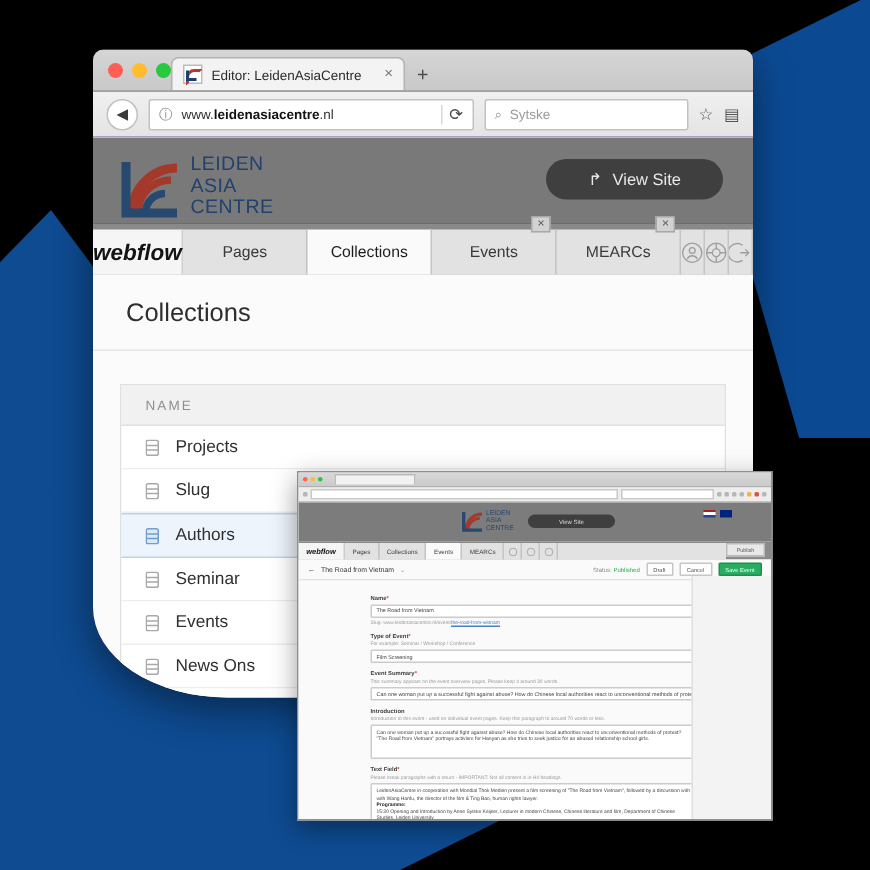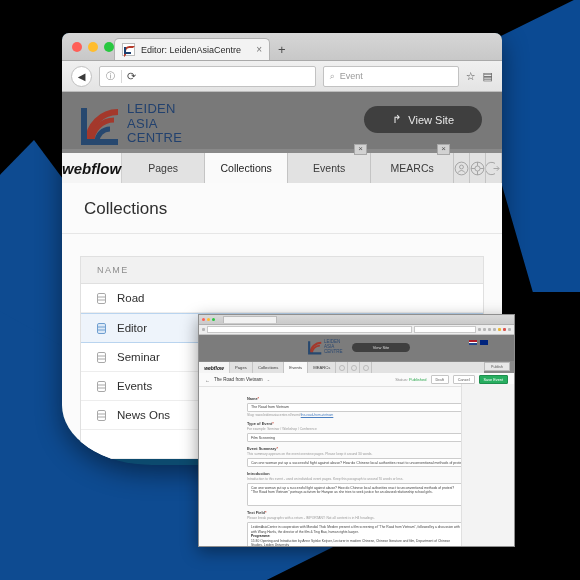--- a/index.html
+++ b/index.html
@@ -24,21 +24,21 @@
   }
   #blue-bottom-left-2{
     left:-20px;top:300px;width:430px;height:290px;
     background:#0e4b91;
     clip-path:polygon(0% 0%, 70% 58%, 100% 72%, 62% 100%, 0% 100%);
   }
 
   
   #outer-window{
     position:absolute;left:62px;top:33px;width:440px;height:432px;
-    background:#0c4a6e;
+    background:#4c1d95;
     border-top-left-radius:7px;border-top-right-radius:7px;
     border-bottom-left-radius:90px 60px;
     overflow:hidden;
     box-shadow:0 8px 26px rgba(0,0,0,.45);
   }
   .titlebar{
     height:27px;background:linear-gradient(#d6d6d6,#c8c8c8);
     border-bottom:1px solid #a9a9a9;position:relative;display:flex;align-items:flex-end;
   }
   .lights{position:absolute;left:10px;top:9px;display:flex;gap:6px;}
@@ -213,25 +213,26 @@
         <span class="tab-title">Editor: LeidenAsiaCentre</span>
         <span class="tab-x">×</span>
       </div>
       <div class="newtab">+</div>
     </div>
 
     <div class="navbar">
       <div class="navbtn">◀</div>
       <div class="urlbar">
         <span class="url-info">ⓘ</span>
+        <span class="url-text"><span>www.</span><b>leidenasiacentre</b><span>.nl</span></span>
         <span class="reload">⟳</span>
       </div>
       <div class="searchbar">
         <span>⌕</span>
-        <span>Event</span>
+        <span>Sytske</span>
       </div>
       <span class="nav-icon">☆</span>
       <span class="nav-icon">▤</span>
     </div>
 
     <div class="site-header">
       <div class="logo">
         <div class="logo-mark">
           <svg width="42" height="44" viewBox="0 0 42 44">
             <path d="M10 40 A30 30 0 0 1 40 10" fill="none" stroke="#a4382b" stroke-width="6"></path>
@@ -296,28 +297,35 @@
       <div class="table-wrap">
         <div class="thead">
           <span>NAME</span>
         </div>
 
         <div class="trow">
           <span class="db-icon"><svg width="9" height="11" viewBox="0 0 9 11">
                 <rect x="0.5" y="0.5" width="8" height="10" rx="1.4" fill="#fff" stroke="#a8a8a8"></rect>
                 <path d="M0.5 4h8M0.5 7h8" stroke="#a8a8a8"></path>
               </svg></span>
-          <span>Road</span>
+          <span>Projects</span>
+        </div>
+        <div class="trow">
+          <span class="db-icon"><svg width="9" height="11" viewBox="0 0 9 11">
+                <rect x="0.5" y="0.5" width="8" height="10" rx="1.4" fill="#fff" stroke="#a8a8a8"></rect>
+                <path d="M0.5 4h8M0.5 7h8" stroke="#a8a8a8"></path>
+              </svg></span>
+          <span>Slug</span>
         </div>
         <div class="trow selected">
           <span class="db-icon"><svg width="9" height="11" viewBox="0 0 9 11">
                 <rect x="0.5" y="0.5" width="8" height="10" rx="1.4" fill="#dce9f7" stroke="#6f9fd0"></rect>
                 <path d="M0.5 4h8M0.5 7h8" stroke="#6f9fd0"></path>
               </svg></span>
-          <span>Editor</span>
+          <span>Authors</span>
         </div>
         <div class="trow">
           <span class="db-icon"><svg width="9" height="11" viewBox="0 0 9 11">
                 <rect x="0.5" y="0.5" width="8" height="10" rx="1.4" fill="#fff" stroke="#a8a8a8"></rect>
                 <path d="M0.5 4h8M0.5 7h8" stroke="#a8a8a8"></path>
               </svg></span>
           <span>Seminar</span>
         </div>
         <div class="trow">
           <span class="db-icon"><svg width="9" height="11" viewBox="0 0 9 11">

